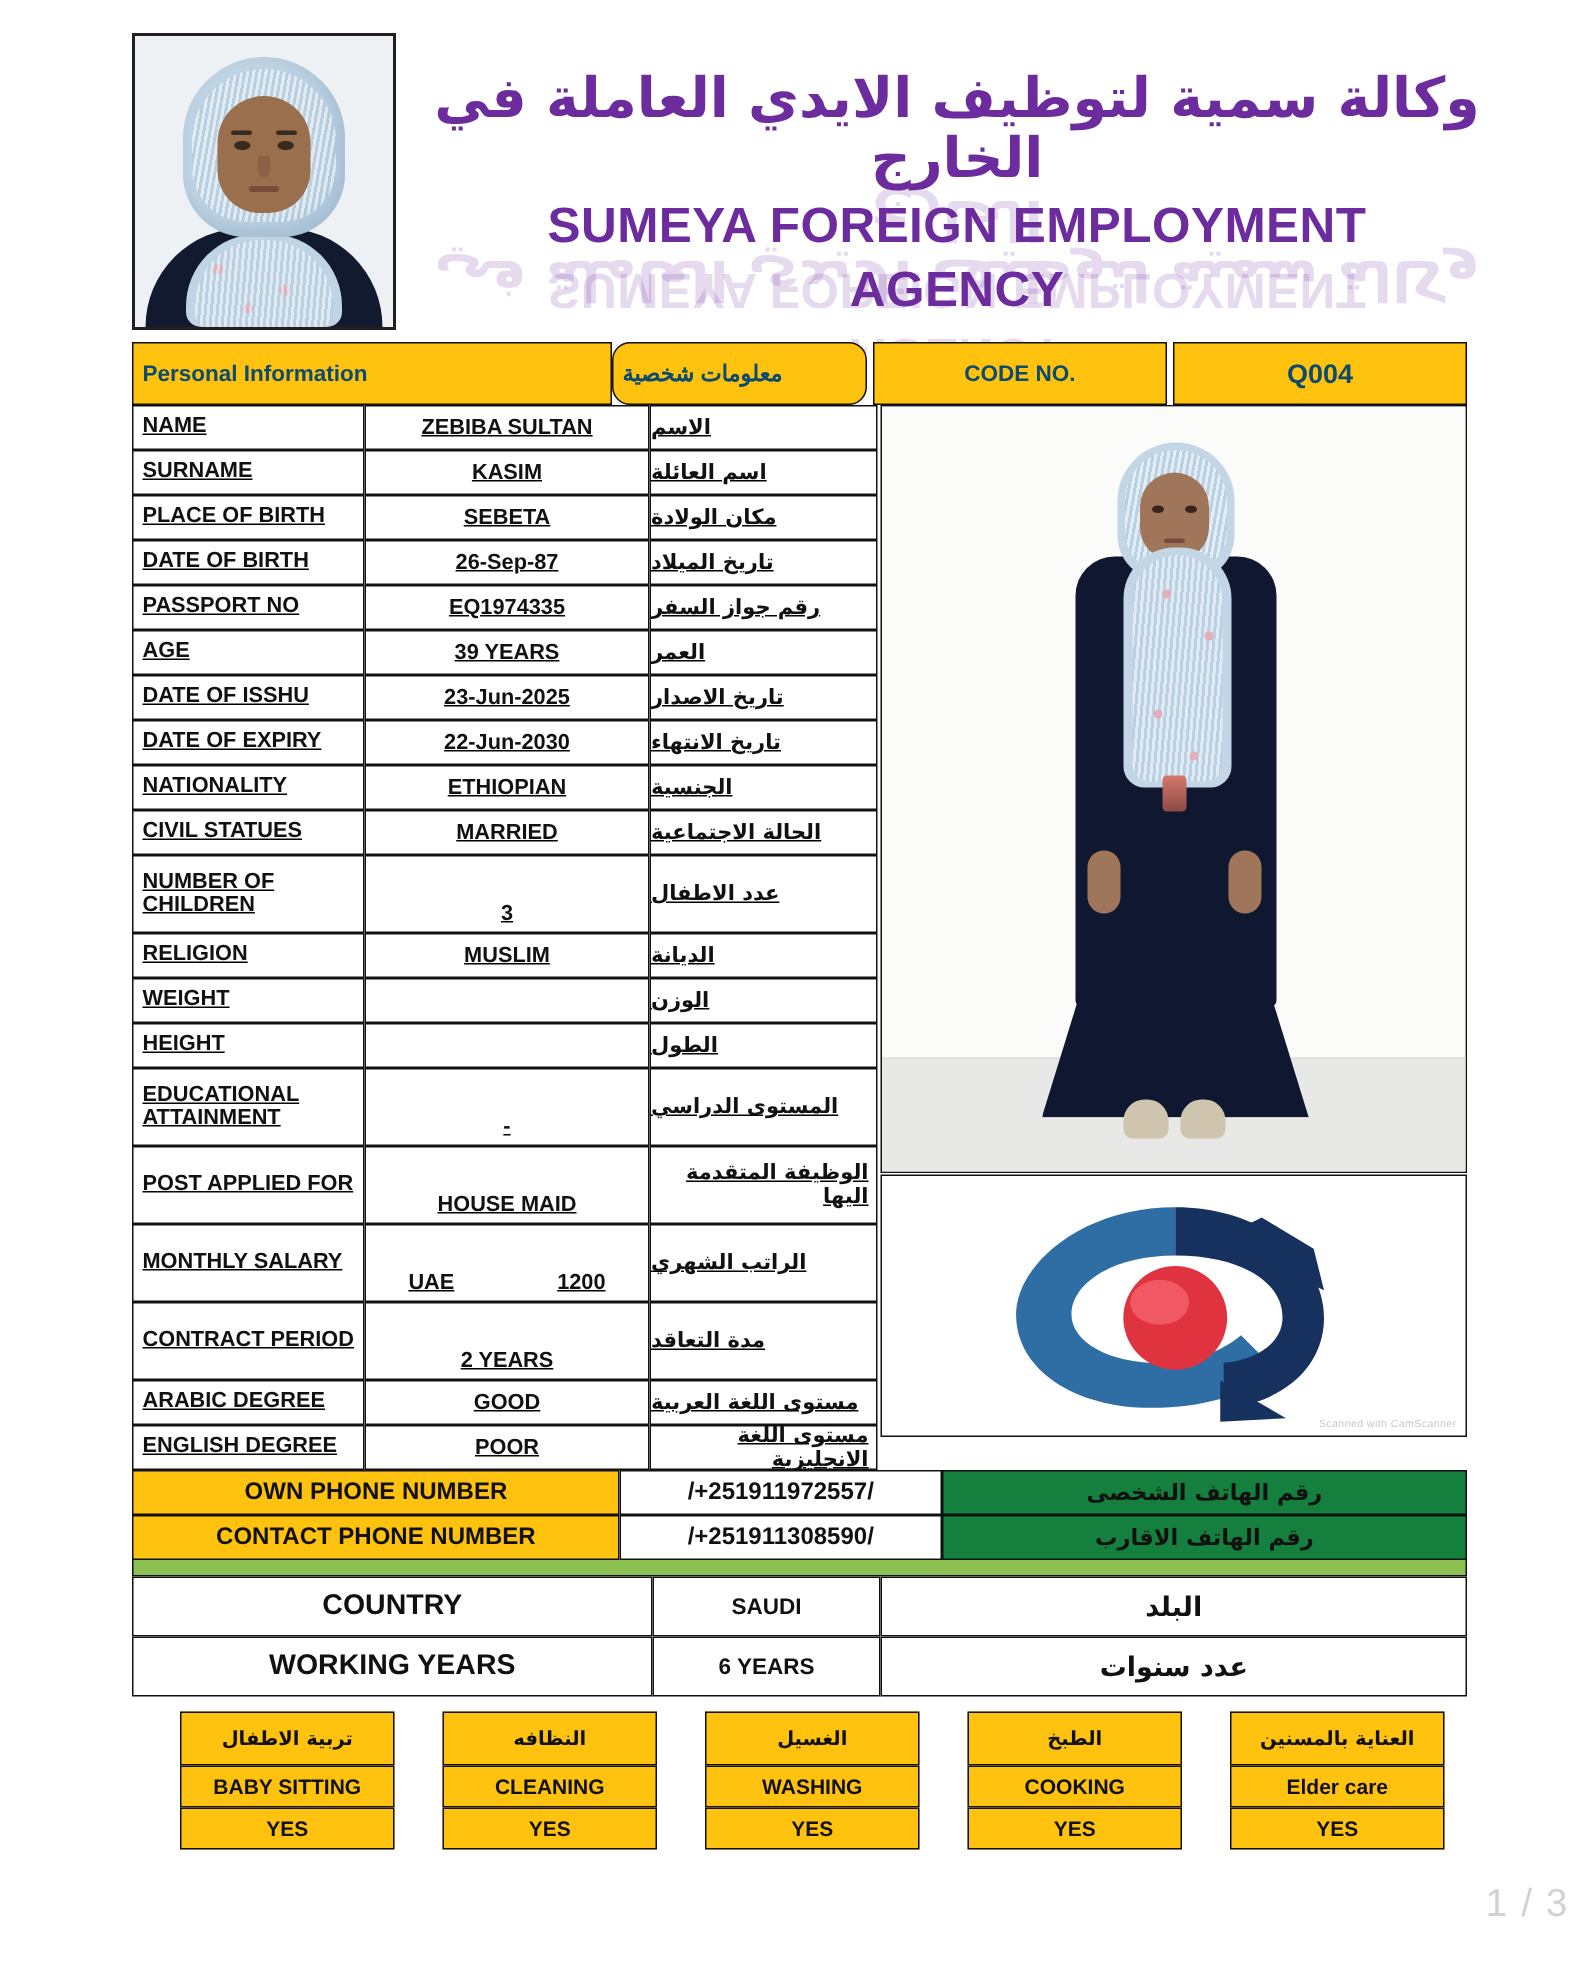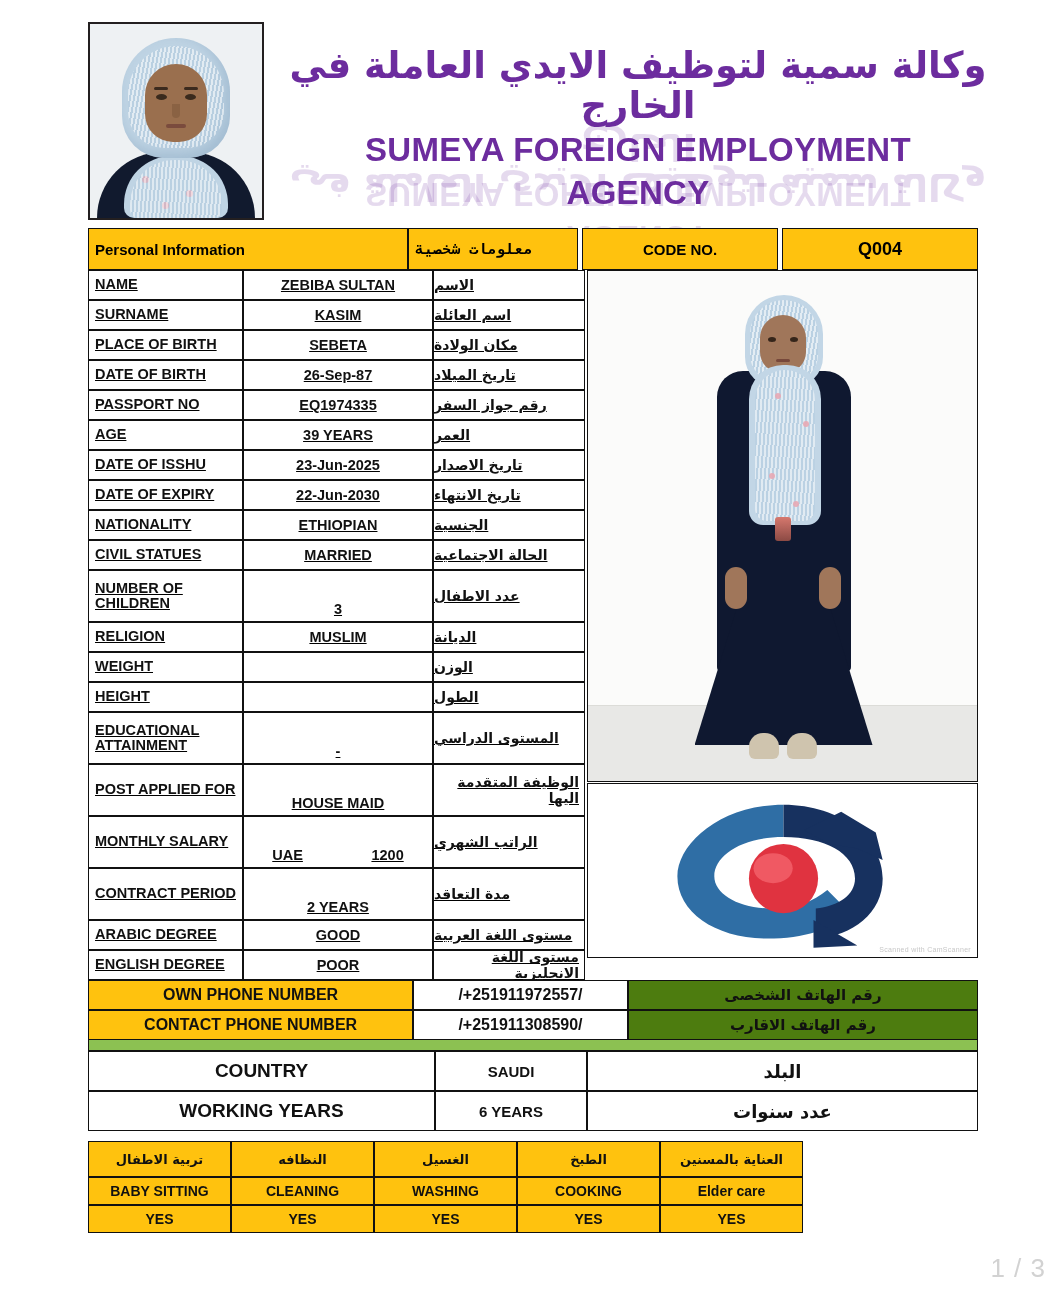--- a/index.html
+++ b/index.html
@@ -67,26 +67,26 @@
     position:absolute; left:0; right:0; top:0;
     transform:scaleY(-1); opacity:.17; pointer-events:none;
     color:#6c2c9e; filter:blur(.4px);
   }
 
   
   .sheet { position:absolute; left:88px; top:228px; width:890px; }
 
   .row { display:flex; width:890px; }
   .cell { border:1.5px solid #111; display:flex; align-items:center;
-          font-size:15px; font-weight:700; color:#000000; padding:2px 6px; }
+          font-size:15px; font-weight:700; color:#0c4a6e; padding:2px 6px; }
   .gold { background:#FFC20E; }
   .ctr { justify-content:center; text-align:center; }
   .lft { justify-content:flex-start; }
   .rgt { justify-content:flex-end; text-align:left; direction:rtl;
-         font-family:Liberation Mono, monospace; }
+         font-family:Liberation Sans, sans-serif;border-radius:12px; }
 
   
   .banner { height:42px; }
   .b-pi   { width:320px; }
   .b-piar { width:170px; }
   .b-gap  { width:4px; background:#fff; border:none; }
   .b-code { width:196px; }
   .b-gap2 { width:4px; background:#fff; border:none; }
   .b-q    { width:196px; }
 
@@ -150,21 +150,21 @@
 
   
   .prow { display:flex; width:890px; height:30px; }
   .p-lab { width:570px; background:#FFC20E; border:1.5px solid #111;
            display:flex; align-items:center; justify-content:center;
            font-size:16px; font-weight:700; color:#111; }
   .p-lab.narrow { width:338px; }
   .p-num { width:223px; background:#fff; border:1.5px solid #111;
            display:flex; align-items:center; justify-content:center;
            font-size:16px; font-weight:700; color:#111; }
-  .p-ar  { width:364px; background:#4d7c0f; border:1.5px solid #111;
+  .p-ar  { width:364px; background:#15803d; border:1.5px solid #111;
            display:flex; align-items:center; justify-content:center;
            font-size:15px; font-weight:700; color:#111; direction:rtl;
            font-family:"DejaVu Sans","Liberation Sans",sans-serif; }
 
   .greenbar { width:890px; height:11px; background:#8CC152; border:1.5px solid #111; border-top:none;}
 
   
   .crow { display:flex; width:890px; height:40px; }
   .c1 { width:347px; border:1.5px solid #111; background:#fff;
         display:flex; align-items:center; justify-content:center;
@@ -176,21 +176,21 @@
         display:flex; align-items:center; justify-content:center;
         font-size:18px; font-weight:700; color:#111; direction:rtl;
         font-family:"DejaVu Sans","Liberation Sans",sans-serif; }
 
   .spacer { width:890px; height:10px; background:#fff; }
 
   
   .srow { display:flex; width:890px; }
   .sk { width:143px; border:1.5px solid #111; background:#FFC20E;
         display:flex; align-items:center; justify-content:center; text-align:center;
-        font-size:14px; font-weight:700; color:#111; }
+        font-size:14px; font-weight:700; color:#111;margin-left:32px; }
   .sk.ar { font-size:13px; direction:rtl;
            font-family:"DejaVu Sans","Liberation Sans",sans-serif; }
   .sk.h36 { height:36px; } .sk.h28 { height:28px; }
 
   .pagenum { position:absolute; right:18px; bottom:24px;
              font-size:26px; color:#d2d2d2; font-weight:400; letter-spacing:1px; }
 </style>
 </head>
 <body>
 

